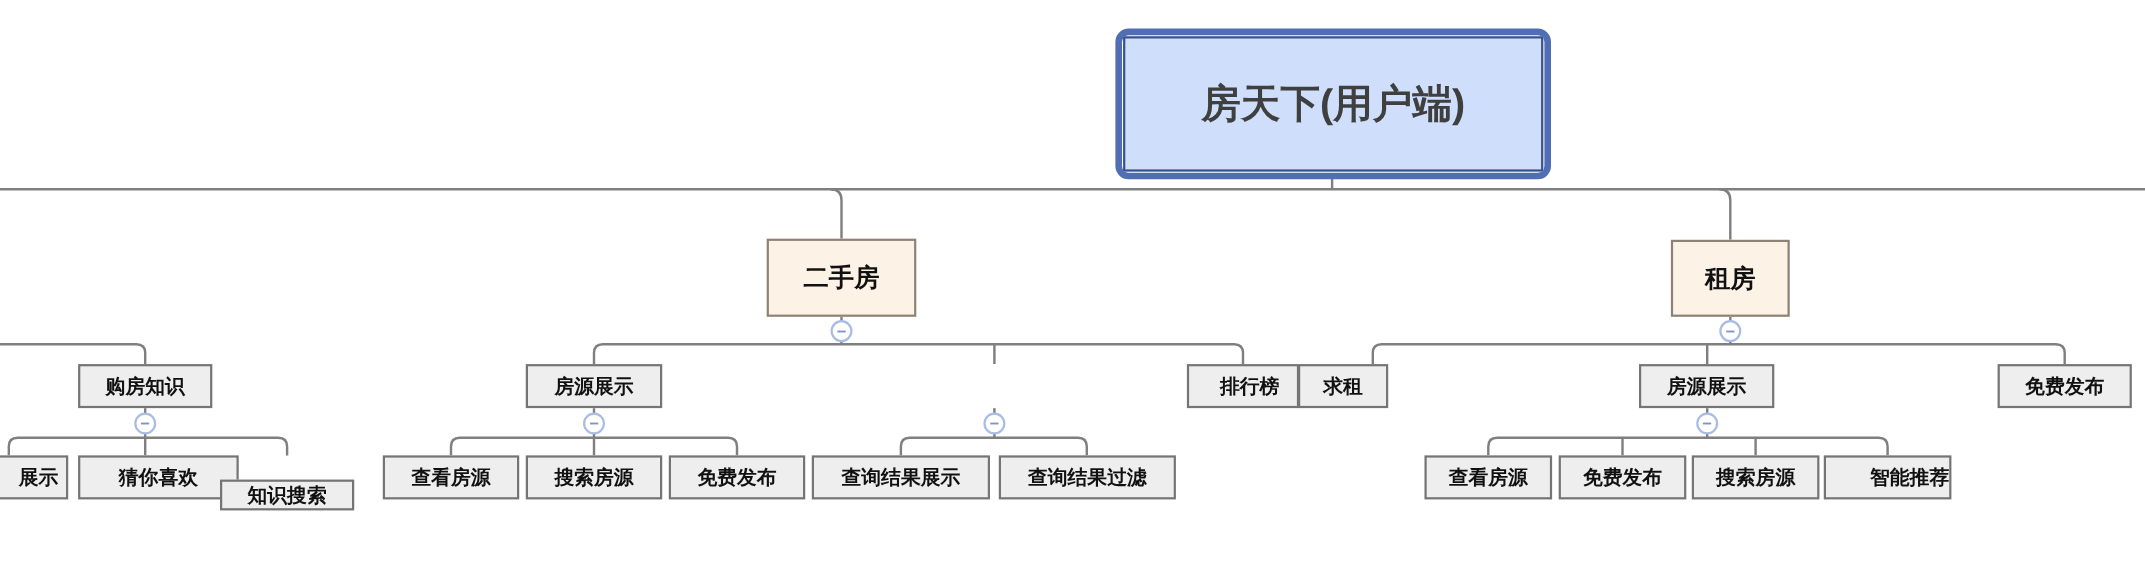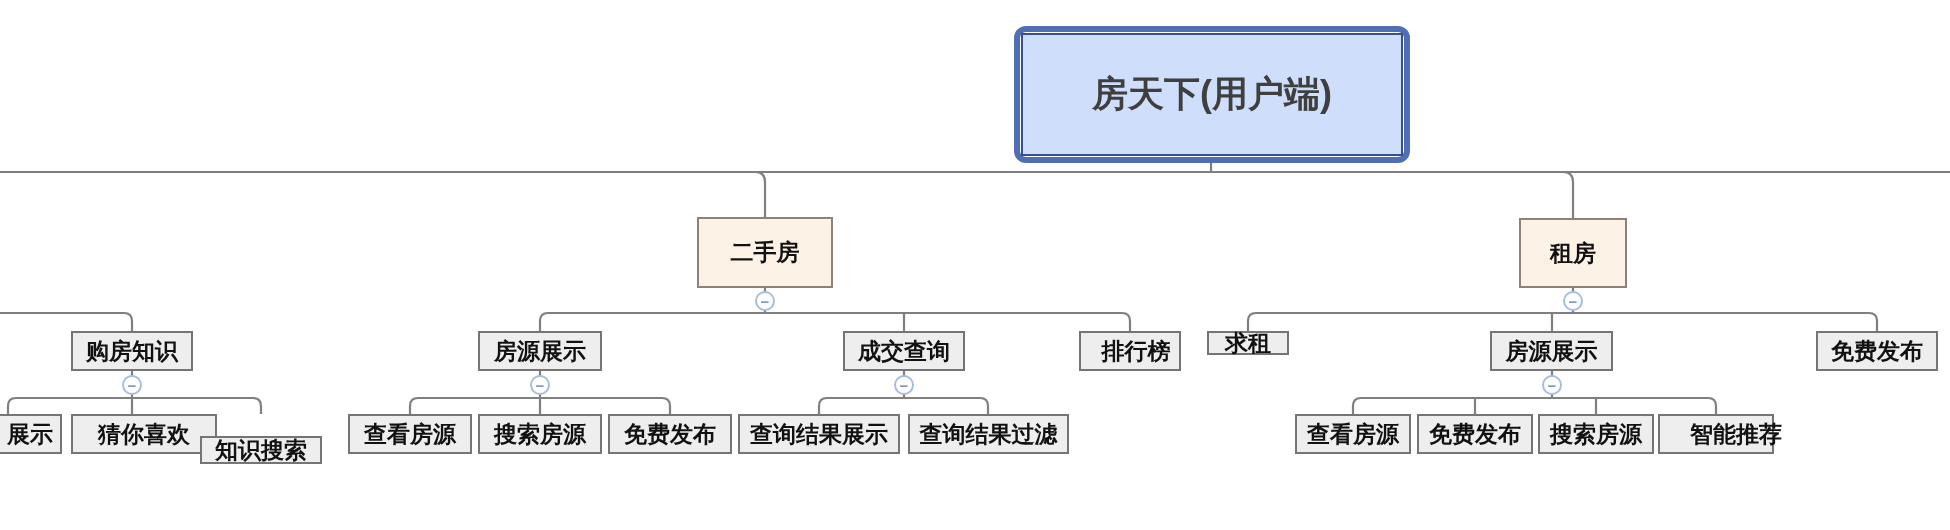--- a/index.html
+++ b/index.html
@@ -9,21 +9,21 @@
     background:var(--c-background,#ffffff);
   }
   svg.wires{position:absolute;left:0;top:0;width:1950px;height:530px;}
   .wire{fill:none;stroke:var(--c-line,#7f7f7f);stroke-width:2.2;}
   .node{
     position:absolute;box-sizing:border-box;
     display:flex;align-items:center;justify-content:center;
     background:var(--c-node-fill,#eeeeee);
     border:2px solid var(--c-node-border,#757575);
     color:var(--c-node-text,#111111);
-    font-weight:bold;font-size:23px;white-space:nowrap;
+    font-weight:bold;font-size:18px;white-space:nowrap;
   }
   .node.clipped{justify-content:flex-end;padding-right:7px;}
   .branch{
     background:var(--c-branch-fill,#fdf2e6);
     border:2px solid var(--c-branch-border,#8d8276);
     font-size:23px;
   }
   .root-outer{
     position:absolute;left:1014px;top:26px;width:396px;height:137px;
     box-sizing:border-box;border:6px solid var(--c-root-border-outer,#4f6eb4);
@@ -84,27 +84,26 @@
   <div class="node" style="left:71px;top:331px;width:122px;height:40px;">购房知识</div>
   <div class="node clipped" style="left:-54px;top:414px;width:116px;height:40px;">展示</div>
   <div class="node" style="left:71px;top:414px;width:146px;height:40px;">猜你喜欢</div>
   <div class="node" style="left:200px;top:436px;width:122px;height:28px;">知识搜索</div>
 
   <div class="node" style="left:478px;top:331px;width:124px;height:40px;">房源展示</div>
   <div class="node" style="left:348px;top:414px;width:124px;height:40px;">查看房源</div>
   <div class="node" style="left:478px;top:414px;width:124px;height:40px;">搜索房源</div>
   <div class="node" style="left:608px;top:414px;width:124px;height:40px;">免费发布</div>
 
-  <div class="node" style="left:843px;top:331px;width:122px;height:40px;">成交查询</div>
   <div class="node" style="left:738px;top:414px;width:162px;height:40px;">查询结果展示</div>
   <div class="node" style="left:908px;top:414px;width:161px;height:40px;">查询结果过滤</div>
 
   <div class="node" style="left:1079px;top:331px;width:102px;height:40px;padding-left:12px;">排行榜</div>
 
-  <div class="node" style="left:1207px;top:331px;width:82px;height:24px;text-align:right;">求租</div>
+  <div class="node" style="left:1180px;top:331px;width:82px;height:40px;text-align:right;">求租</div>
   <div class="node" style="left:1490px;top:331px;width:123px;height:40px;">房源展示</div>
   <div class="node" style="left:1295px;top:414px;width:116px;height:40px;">查看房源</div>
   <div class="node" style="left:1417px;top:414px;width:116px;height:40px;">免费发布</div>
   <div class="node" style="left:1538px;top:414px;width:116px;height:40px;">搜索房源</div>
   <div class="node" style="left:1658px;top:414px;width:116px;height:40px;padding-left:40px;">智能推荐</div>
   <div class="node" style="left:1816px;top:331px;width:122px;height:40px;">免费发布</div>
 
   <div class="collapse" style="left:755px;top:291px;">−</div>
   <div class="collapse" style="left:1563px;top:291px;">−</div>
   <div class="collapse" style="left:122px;top:375px;">−</div>

